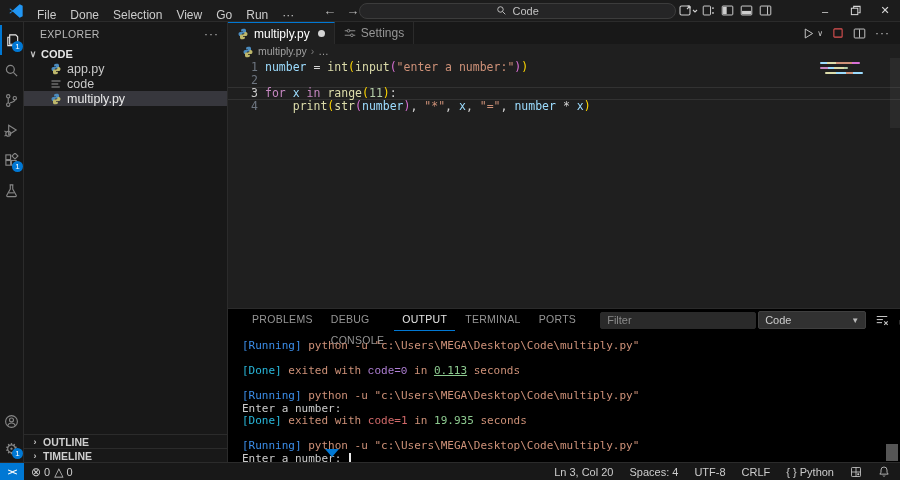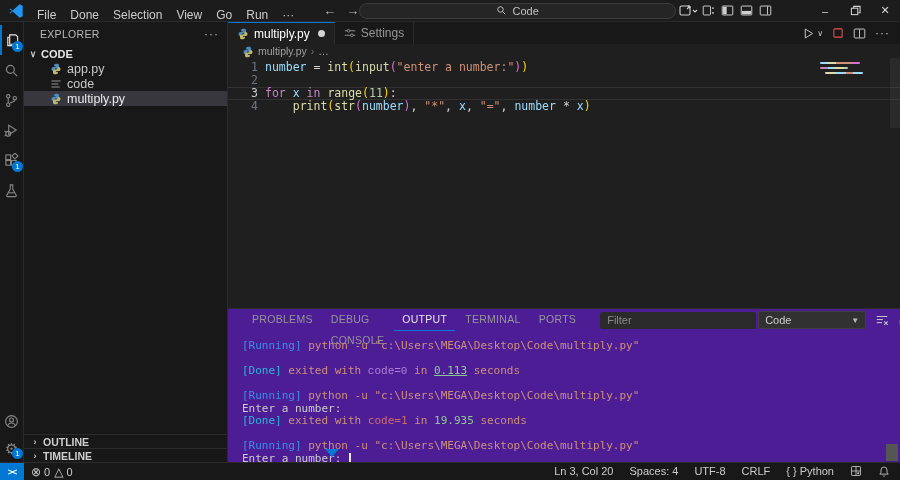--- a/index.html
+++ b/index.html
@@ -65,21 +65,21 @@
   .code-line { display:flex; height:13px; line-height:13px; white-space:pre; }
   .code-line.current { border-top:1px solid #323232; border-bottom:1px solid #323232; height:13px; line-height:11px; }
   .gutter { width:30px; text-align:right; color:#6e7681; flex:0 0 30px; }
   .code-text { padding-left:7px; }
   .code-line.current .gutter { color:#cccccc; }
   .minimap { position:absolute; top:4px; right:36px; width:44px; }
   .mm-bar { height:2px; margin-bottom:3px; border-radius:1px; }
   .editor-scroll { position:absolute; top:0; right:0; width:10px; height:70px; background:rgba(121,121,121,0.12); }
 
   
-  .panel { height:154px; background:#4c1d95; border-top:1px solid #2b2b2b; display:flex; flex-direction:column; position:relative; }
+  .panel { height:154px; background:#000000; border-top:1px solid #2b2b2b; display:flex; flex-direction:column; position:relative; }
   .panel-header { height:22px; display:flex; align-items:center; padding:0 8px 0 16px; gap:2px; }
   .panel-tab { font-size:10.5px; color:#969696; padding:0 8px; height:22px; line-height:21px; letter-spacing:.3px; }
   .panel-tab.active { color:#e7e7e7; border-bottom:1px solid #0078d4; }
   .filter-input { width:196px; height:17px; background:#2a2a2a; border:1px solid #2a2a2a; border-radius:2px; color:#cccccc;
     font-size:11px; padding:0 6px; margin-left:14px; outline:none; font-family:"Liberation Sans",sans-serif; }
   .filter-input::placeholder { color:#8a8a8a; }
   .panel-right { margin-left:auto; display:flex; align-items:center; gap:9px; }
   .channel-select { width:108px; height:18px; background:#313131; border:1px solid #3f3f3f; border-radius:2px; display:flex;
     align-items:center; padding:0 6px; font-size:11px; color:#cccccc; }
   .channel-select .sel-chev { margin-left:auto; font-size:8px; color:#bbbbbb; }
@@ -92,21 +92,21 @@
   .tooltip-arrow { position:absolute; left:97px; top:118px; width:0; height:0; z-index:6;
     border-left:7px solid transparent; border-right:7px solid transparent; border-top:8px solid #0078d4; }
   .panel-scrollbar { position:absolute; right:2px; bottom:1px; width:12px; height:17px; background:#555555; }
 
   
   .statusbar { height:18px; background:#181818; border-top:1px solid #2b2b2b; display:flex; align-items:center; font-size:11px; color:#cccccc; }
   .remote { width:24px; height:18px; background:#0078d4; color:#ffffff; display:flex; align-items:center; justify-content:center;
     font-size:9px; font-weight:bold; letter-spacing:-1px; }
   .sb-left { display:flex; align-items:center; gap:4px; padding-left:7px; }
   .sb-problem { display:flex; align-items:center; gap:3px; }
-  .sb-right { margin-left:auto; display:flex; align-items:flex-start; gap:16px; padding-right:10px; }
+  .sb-right { margin-left:auto; display:flex; align-items:center; gap:16px; padding-right:10px; }
   .sb-item { white-space:nowrap; }
   .glyph-icon { font-size:12px; line-height:1; }
 </style>
 </head>
 <body>
 
 <div class="titlebar">
   <span class="vs-logo">
     <svg viewBox="0 0 24 24" width="16" height="16">
         <path fill="#2196f3" d="M17.5 2 7 11.1 3.3 8.3 2 9l4.2 3L2 15l1.3.7L7 12.9 17.5 22 22 19.8V4.2L17.5 2z"></path>

